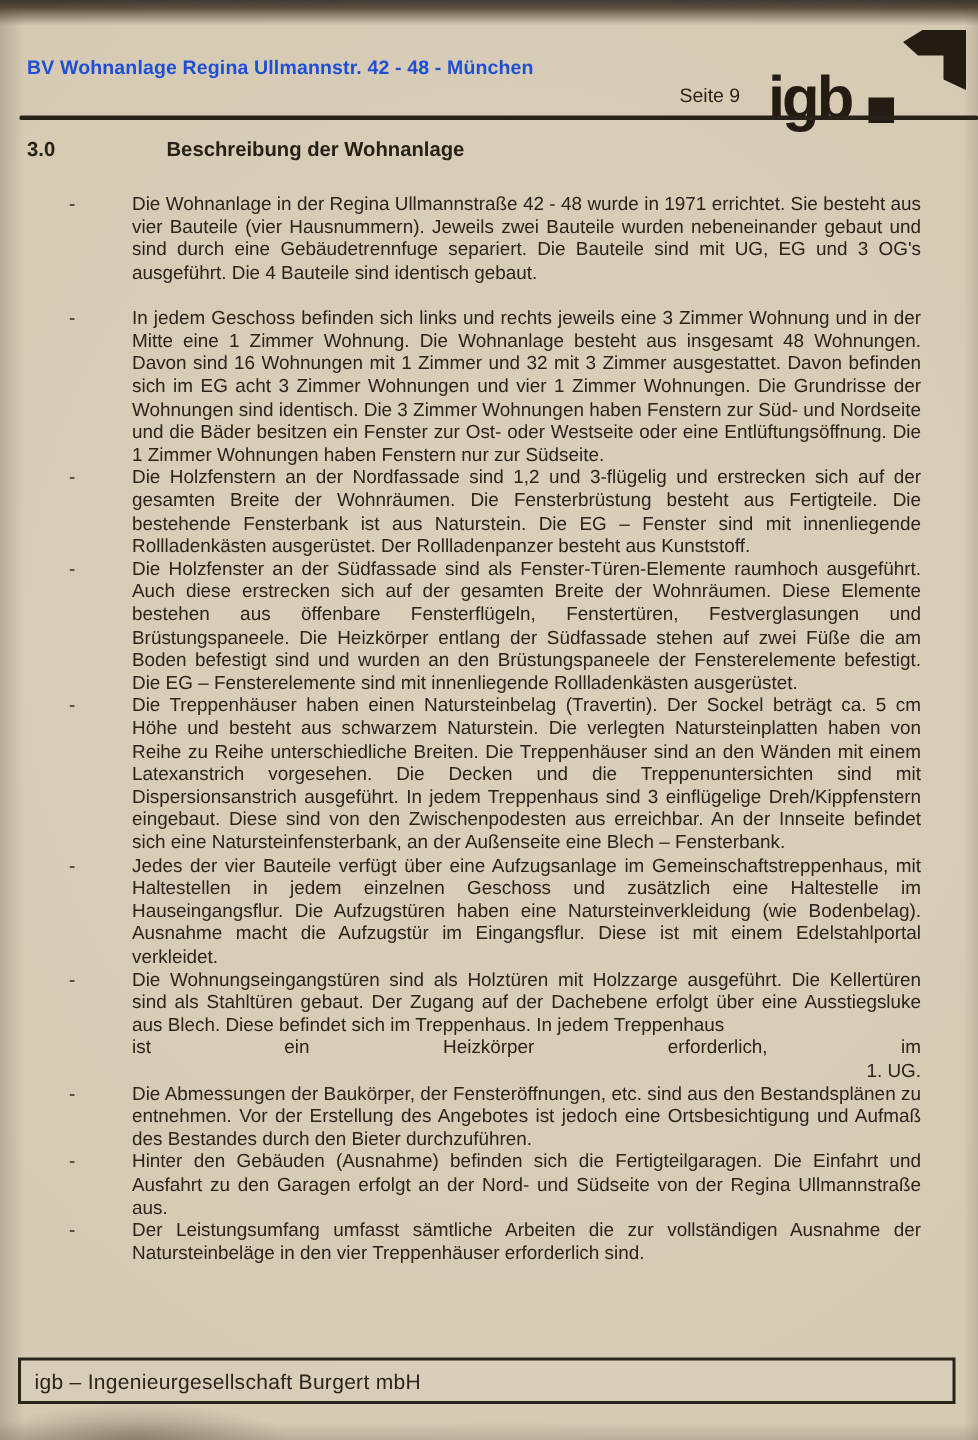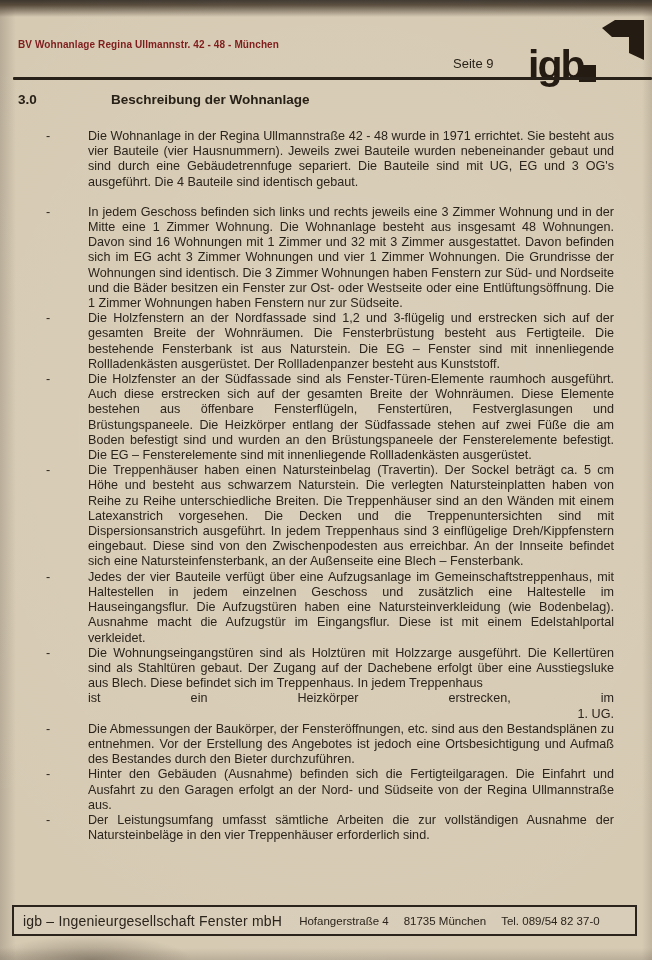--- a/index.html
+++ b/index.html
@@ -12,26 +12,26 @@
     position:absolute;inset:0;
     background:
       radial-gradient(140px 34px at 14% 100%, rgba(66,56,42,0.40), rgba(66,56,42,0) 72%),
       radial-gradient(120% 95% at 52% 45%, rgba(255,255,255,0.10), rgba(0,0,0,0) 62%),
       linear-gradient(180deg, #3d372f 0px, #584b3c 5px, rgba(88,75,60,0) 17px),
       linear-gradient(90deg, rgba(60,50,40,0.20) 0px, rgba(60,50,40,0) 16px),
       linear-gradient(270deg, rgba(60,50,40,0.14) 0px, rgba(60,50,40,0) 10px),
       linear-gradient(0deg, rgba(60,50,40,0.18) 0px, rgba(60,50,40,0) 12px),
       #d6cab3;
   }
-  .hdr{position:absolute;left:18px;top:36px;font-weight:bold;font-size:10px;line-height:17px;letter-spacing:.1px;color:#7f1d1d;}
+  .hdr{position:absolute;left:18px;top:36px;font-weight:bold;font-size:13px;line-height:17px;letter-spacing:.1px;color:#1d4ed8;}
   .seite{position:absolute;left:453px;top:56px;font-weight:normal;font-size:13px;color:#292218;}
   .rule{position:absolute;left:13px;right:0;top:77px;height:3px;background:#27211a;border-radius:1px;}
 
   .logo{position:absolute;top:20px;right:4px;width:136px;height:58px;}
-  .logo-text{position:absolute;left:16px;bottom:-8px;font-size:41px;font-weight:bold;letter-spacing:-2px;line-height:1;color:#241b12;}
+  .logo-text{position:absolute;left:0;bottom:-8px;font-size:41px;font-weight:bold;letter-spacing:-2px;line-height:1;color:#241b12;}
   .logo-square{position:absolute;left:67px;bottom:-4px;width:17px;height:17px;background:#241b12;}
   .logo-arrow{position:absolute;right:2px;top:0;}
 
   .section{position:absolute;left:18px;top:92px;display:flex;font-weight:bold;font-size:13.5px;color:#272017;gap:46px;}
   .section .num{width:47px;flex:none;}
 
   .list{position:absolute;left:46px;top:129px;right:38px;font-size:12.6px;line-height:15.2px;}
   .bullet{display:flex;}
   .bullet .bm{width:42px;flex:none;}
   .bullet .bt{flex:1;text-align:justify;}
@@ -100,21 +100,21 @@
 
   <div class="bullet">
     <span class="bm">-</span>
     <span class="bt">Jedes der vier Bauteile verfügt über eine Aufzugsanlage im Gemeinschaftstreppenhaus, mit Haltestellen in jedem einzelnen Geschoss und zusätzlich eine Haltestelle im Hauseingangsflur. Die Aufzugstüren haben eine Natursteinverkleidung (wie Bodenbelag). Ausnahme macht die Aufzugstür im Eingangsflur. Diese ist mit einem Edelstahlportal verkleidet.</span>
   </div>
 
   <div class="bullet">
     <span class="bm">-</span>
     <span class="bt">
       <span>Die Wohnungseingangstüren sind als Holztüren mit Holzzarge ausgeführt. Die Kellertüren sind als Stahltüren gebaut. Der Zugang auf der Dachebene erfolgt über eine Ausstiegsluke aus Blech. Diese befindet sich im Treppenhaus. In jedem Treppenhaus</span>
-      <span class="spread" style="display:block">ist ein Heizkörper erstrecken, im</span>
+      <span class="spread" style="display:block">ist ein Heizkörper erforderlich, im</span>
       <span style="display:block;text-align:right">1. UG.</span>
     </span>
   </div>
 
   <div class="bullet">
     <span class="bm">-</span>
     <span class="bt">Die Abmessungen der Baukörper, der Fensteröffnungen, etc. sind aus den Bestandsplänen zu entnehmen. Vor der Erstellung des Angebotes ist jedoch eine Ortsbesichtigung und Aufmaß des Bestandes durch den Bieter durchzuführen.</span>
   </div>
 
   <div class="bullet">
@@ -123,19 +123,14 @@
   </div>
 
   <div class="bullet">
     <span class="bm">-</span>
     <span class="bt">Der Leistungsumfang umfasst sämtliche Arbeiten die zur vollständigen Ausnahme der Natursteinbeläge in den vier Treppenhäuser erforderlich sind.</span>
   </div>
 
 </div>
 
 <div class="footer">
-  <span class="fname">igb – Ingenieurgesellschaft Fenster mbH</span>
-  <span class="fdet">
-    <span>Hofangerstraße 4</span>
-    <span>81735 München</span>
-    <span>Tel. 089/54 82 37-0</span>
-  </span>
+  <span class="fname">igb – Ingenieurgesellschaft Burgert mbH</span>
 </div>
 
 </body></html>

